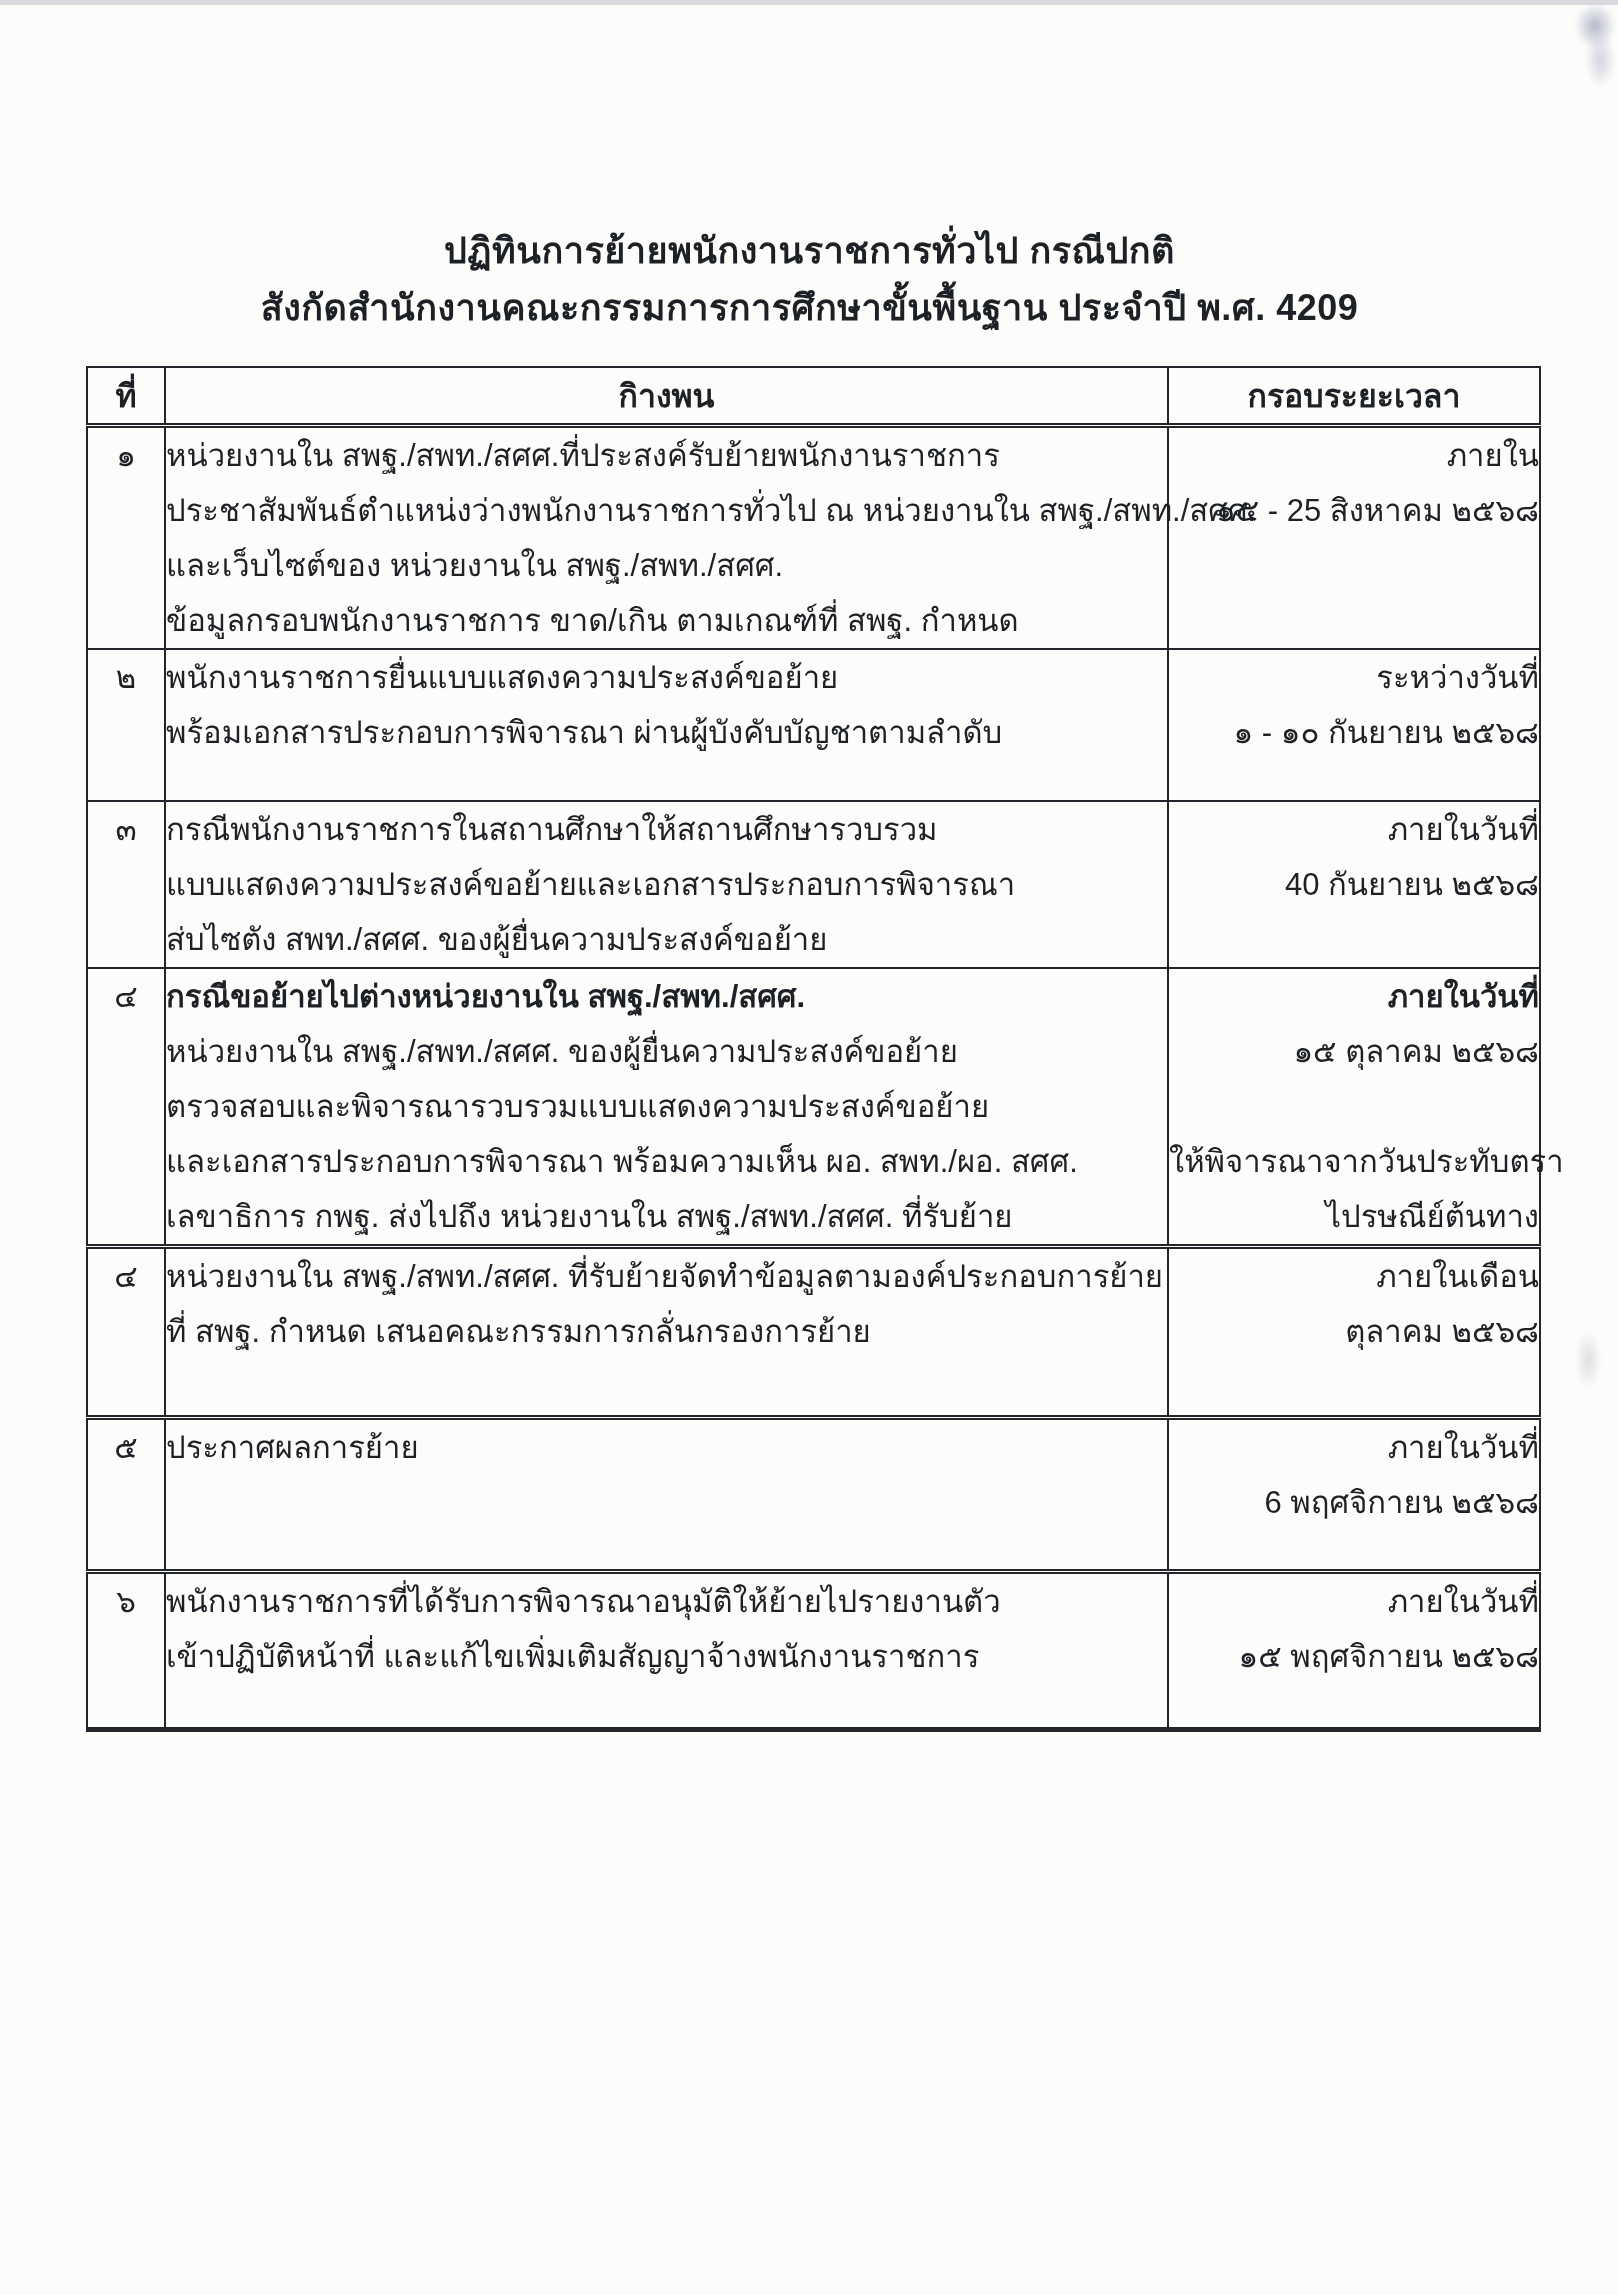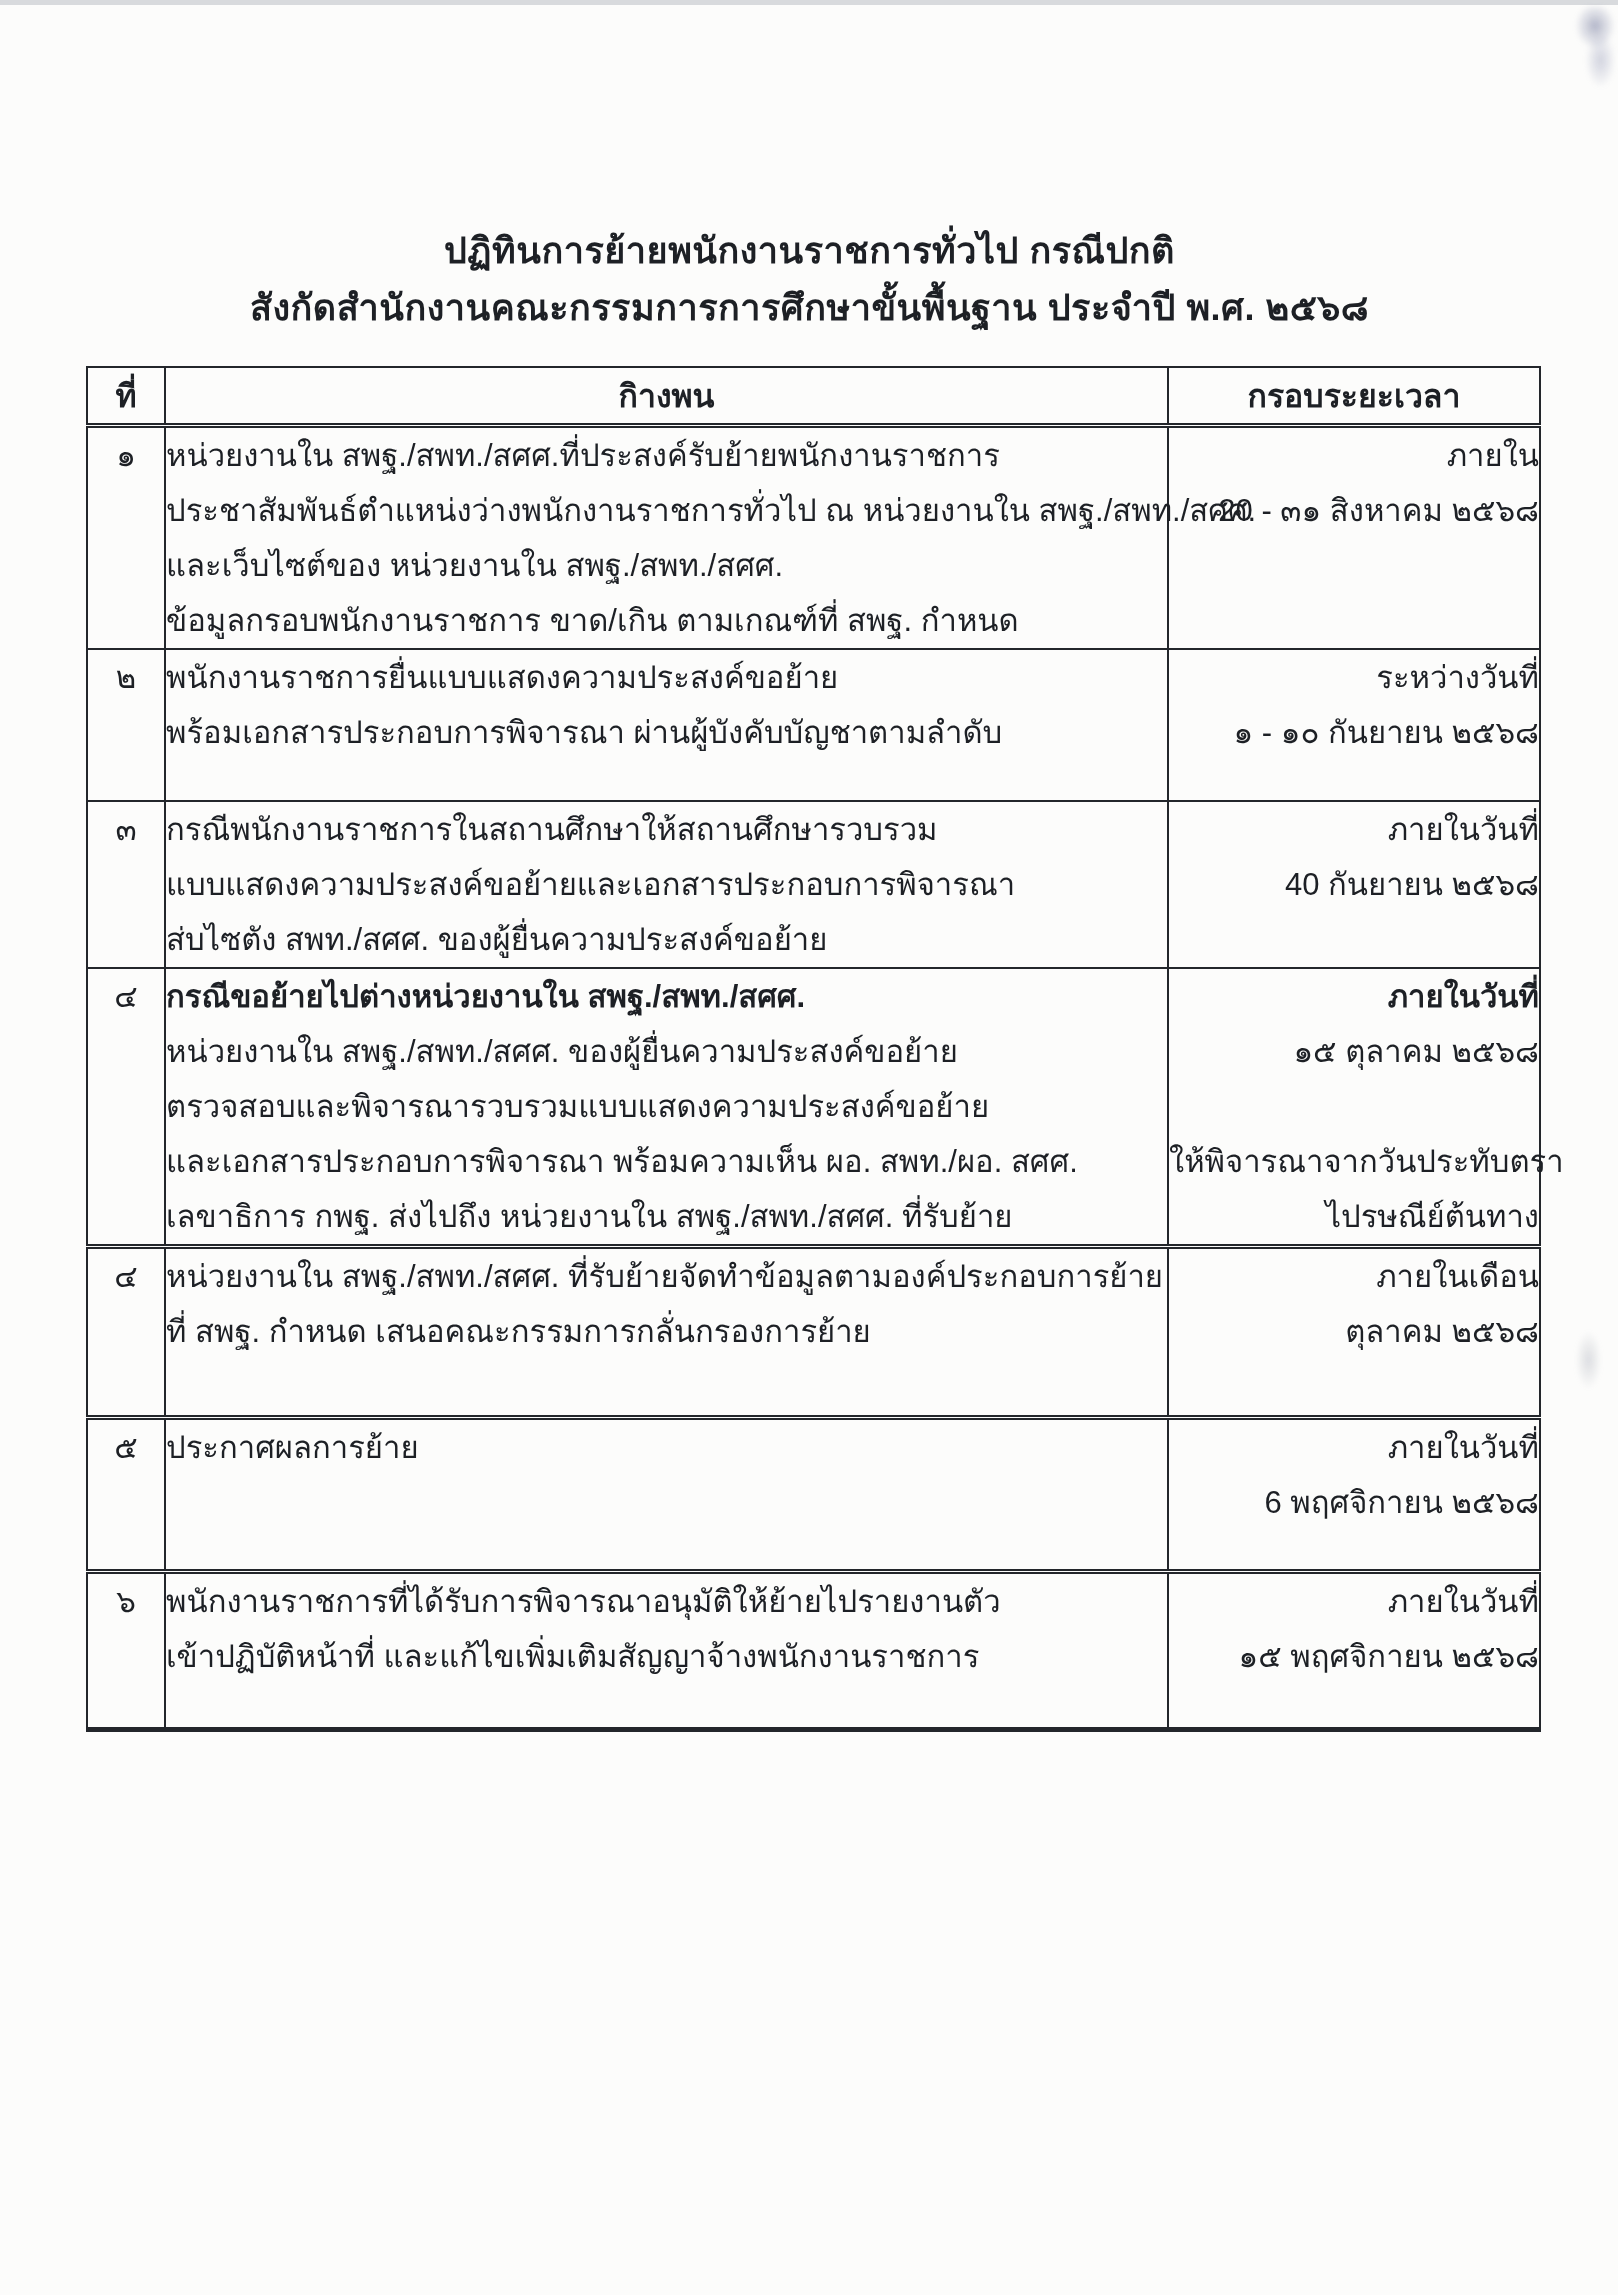--- a/index.html
+++ b/index.html
@@ -86,21 +86,21 @@
 <body>
 
 <div class="page">
 
   <div class="scan-strip-top"></div>
   <div class="smudge-topright"></div>
   <div class="smudge-midright"></div>
 
   <div class="doc-title">
     <div>ปฏิทินการย้ายพนักงานราชการทั่วไป กรณีปกติ</div>
-    <div>สังกัดสำนักงานคณะกรรมการการศึกษาขั้นพื้นฐาน ประจำปี พ.ศ. ๒๕๖๘</div>
+    <div>สังกัดสำนักงานคณะกรรมการการศึกษาขั้นพื้นฐาน ประจำปี พ.ศ. 4209</div>
   </div>
 
   <table class="cal-table">
     <colgroup>
         <col class="c-no">
         <col class="c-act">
         <col class="c-tf">
       </colgroup>
     <thead>
       <tr>
@@ -116,21 +116,21 @@
             <div class="line">๑</div>
           </td>
         <td class="act-cell">
           <div class="line">หน่วยงานใน สพฐ./สพท./สศศ.ที่ประสงค์รับย้ายพนักงานราชการ</div>
           <div class="line">ประชาสัมพันธ์ตำแหน่งว่างพนักงานราชการทั่วไป ณ หน่วยงานใน สพฐ./สพท./สศศ.</div>
           <div class="line">และเว็บไซต์ของ หน่วยงานใน สพฐ./สพท./สศศ.</div>
           <div class="line">ข้อมูลกรอบพนักงานราชการ ขาด/เกิน ตามเกณฑ์ที่ สพฐ. กำหนด</div>
         </td>
         <td class="tf-cell">
           <div class="line">ภายใน</div>
-          <div class="line">20 - ๓๑ สิงหาคม ๒๕๖๘</div>
+          <div class="line">๑๕ - 25 สิงหาคม ๒๕๖๘</div>
         </td>
       </tr>
 
       <tr class="rh2">
         <td class="no-cell">
             <div class="line">๒</div>
           </td>
         <td class="act-cell">
           <div class="line">พนักงานราชการยื่นแบบแสดงความประสงค์ขอย้าย</div>
           <div class="line">พร้อมเอกสารประกอบการพิจารณา ผ่านผู้บังคับบัญชาตามลำดับ</div>

